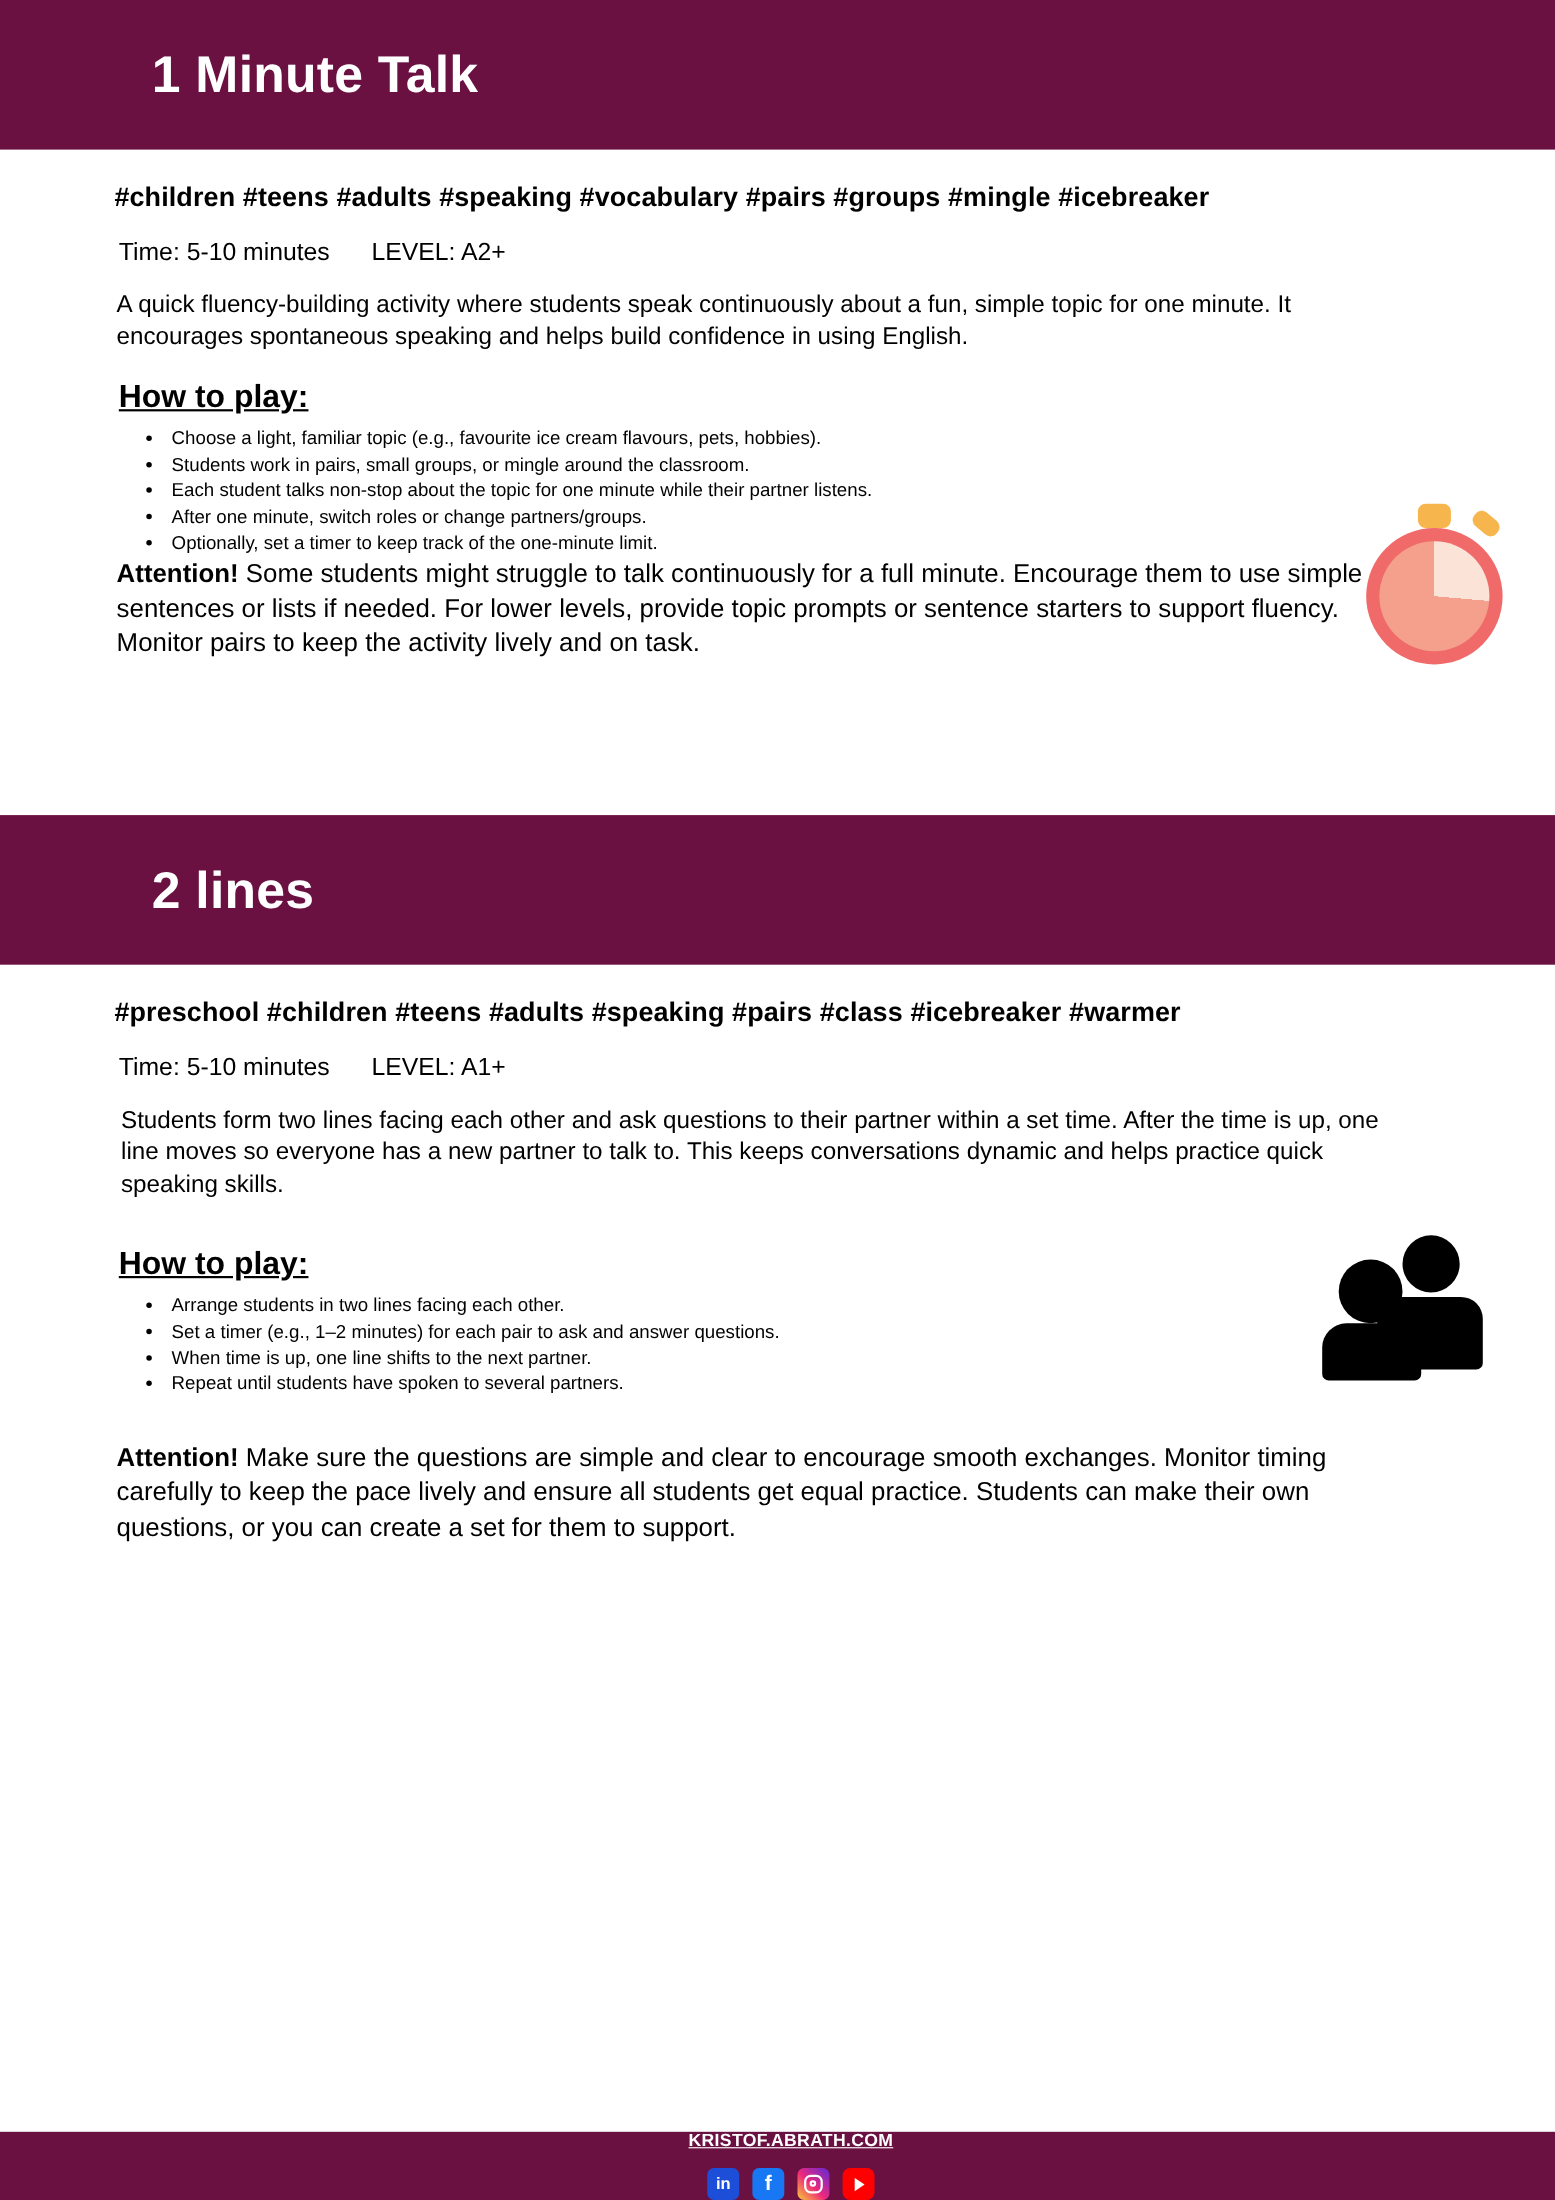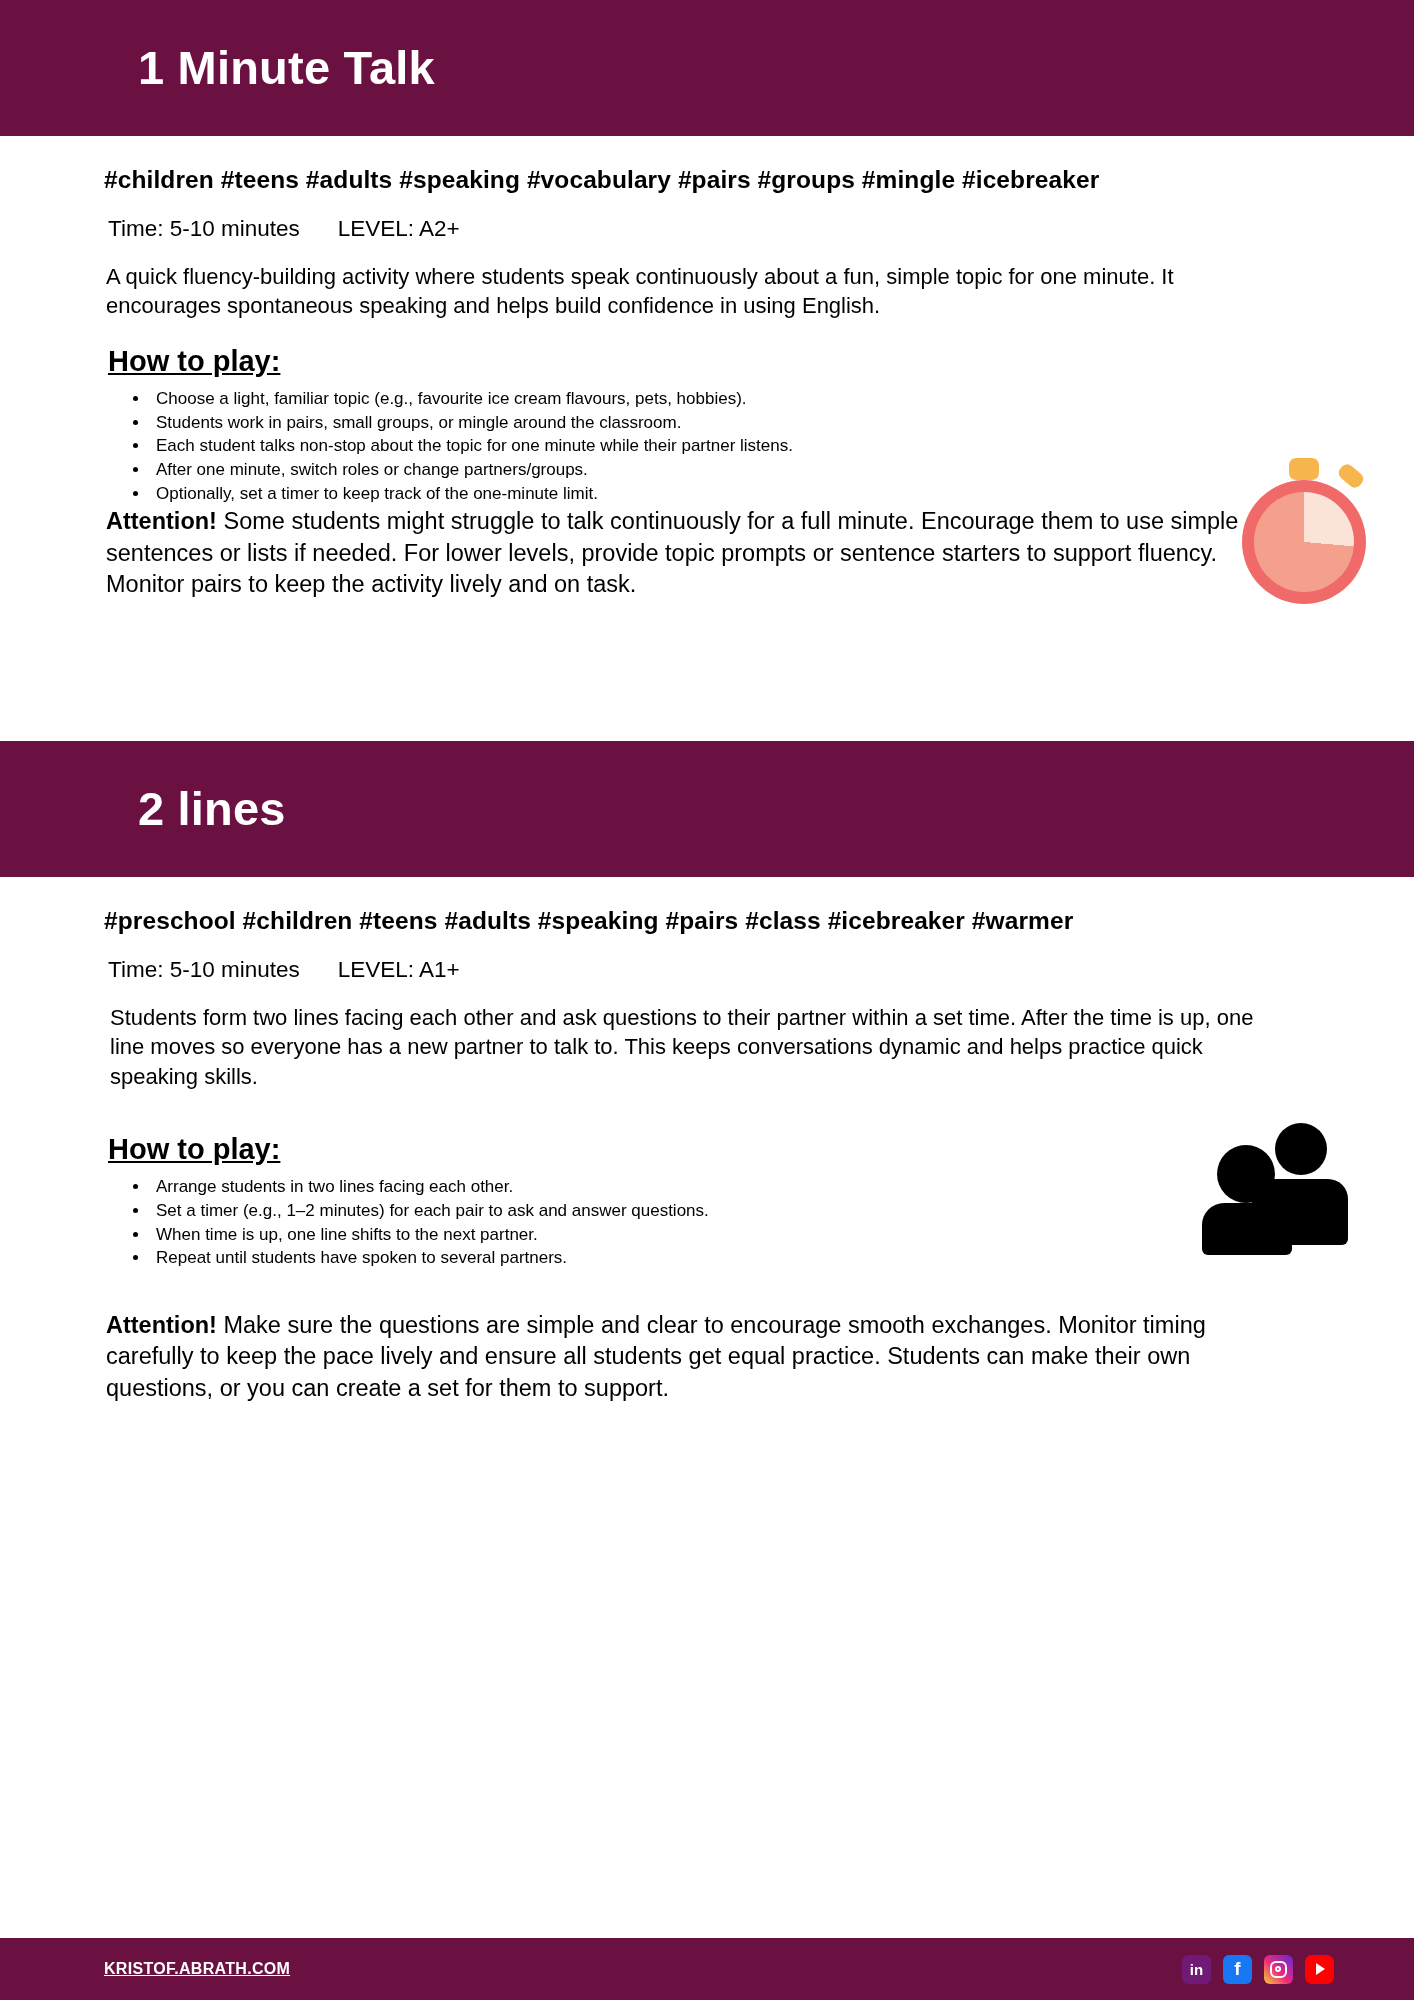--- a/index.html
+++ b/index.html
@@ -195,20 +195,21 @@
   
   .footer {
     margin-top: auto;
     background: #6b1142;
     height: 62px;
     display: flex;
     align-items: center;
     justify-content: space-between;
     padding: 0 80px 0 104px;
     box-sizing: border-box;
+    flex-direction: column;
   }
   .footer-link {
     color: #ffffff;
     font-size: 16px;
     font-weight: bold;
     text-decoration: underline;
     letter-spacing: 0.3px;
   }
   .socials {
     display: flex;
@@ -220,21 +221,21 @@
     height: 29px;
     border-radius: 6px;
     display: flex;
     align-items: center;
     justify-content: center;
     color: #ffffff;
     font-size: 17px;
     font-weight: bold;
     font-family: "Liberation Sans", sans-serif;
   }
-  .s-linkedin { background: #701a75; font-size: 15px; }
+  .s-linkedin { background: #1d4ed8; font-size: 15px; }
   .s-facebook { background: #1877f2; font-size: 19px; }
   .s-instagram {
     background: linear-gradient(45deg, #f9ce34, #ee2a7b 45%, #6228d7);
     position: relative;
   }
   .s-instagram .ig-outer {
     width: 17px; height: 17px;
     border: 2.6px solid #fff;
     border-radius: 6px;
     position: relative;

